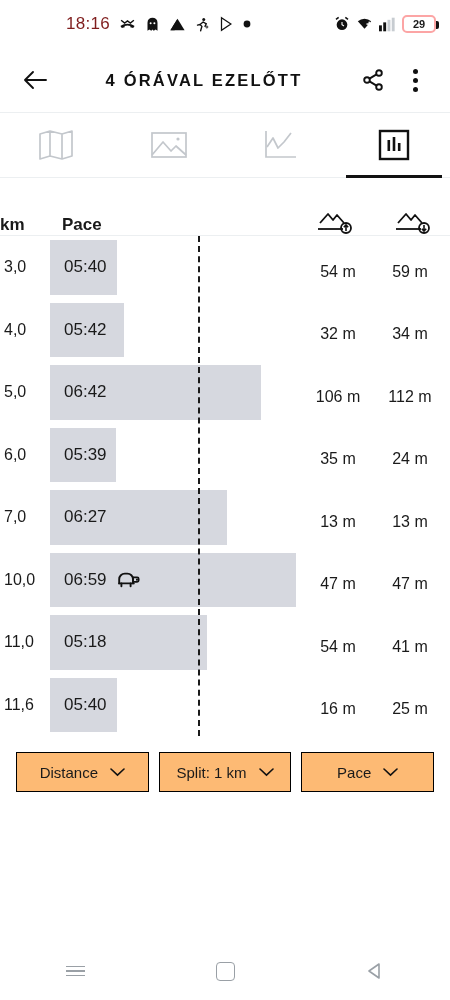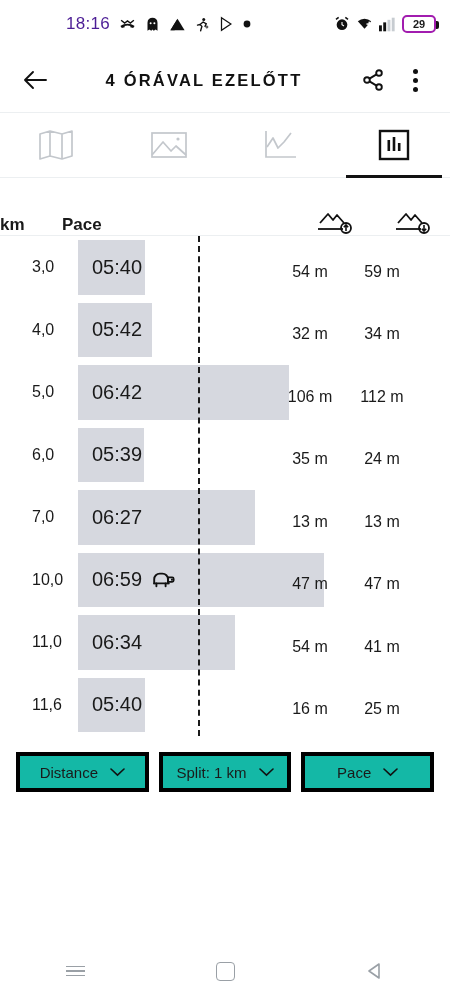--- a/index.html
+++ b/index.html
@@ -13,25 +13,25 @@
 
   
   .statusbar {
     height: 48px;
     display: flex;
     align-items: center;
     padding: 0 14px;
     font-size: 16px;
   }
   .sb-left { display: flex; align-items: center; gap: 9px; margin-left: 52px; }
-  .sb-time { font-size: 17px; letter-spacing: .3px; color: #4c1d95; }
+  .sb-time { font-size: 17px; letter-spacing: .3px; color: #7f1d1d; }
   .sb-right { margin-left: auto; display: flex; align-items: center; gap: 6px; }
   .sb-ic { display: inline-flex; align-items: center; justify-content: center; }
   .battery {
-    border: 2px solid #a21caf; border-radius: 5px;
+    border: 2px solid #fca5a5; border-radius: 5px;
     padding: 0 4px; height: 18px; min-width: 34px;
     display: flex; align-items: center; justify-content: center;
     font-size: 11px; font-weight: bold; position: relative;
   }
   .battery::after {
     content: ""; position: absolute; right: -5px; top: 4px;
     width: 3px; height: 8px; background: #111; border-radius: 0 2px 2px 0;
   }
 
   
@@ -78,45 +78,45 @@
   .th-ic { width: 72px; display: flex; justify-content: center; }
 
   
   .rows { position: relative; }
   .avgline {
     position: absolute; left: 198px; top: 0; bottom: 0;
     width: 0; border-left: 2px dashed #1a1a1a; z-index: 3;
   }
   .row {
     position: relative; height: 62.5px;
-    display: flex; align-items: center; padding: 0 32px;
+    display: flex; align-items: center; padding: 0 4px;
   }
   .r-km { width: 46px; font-size: 16px; color: #1a1a1a; z-index: 2; }
   .r-barwrap { position: relative; flex: 1; height: 100%; }
   .r-bar {
     position: absolute; left: 0; top: 4px; bottom: 4px;
     background: #d6d8df;
   }
   .r-pacewrap {
     position: absolute; left: 14px; top: 0; bottom: 0;
     display: flex; align-items: center; gap: 9px; z-index: 2;
   }
-  .r-pace { font-size: 20px; color: #1a1a1a; }
+  .r-pace { font-size: 17px; color: #1a1a1a; }
   .r-num {
     width: 72px; text-align: center; font-size: 16px; z-index: 2; margin-top: 9px;
   }
 
   
   .controls {
     display: flex; gap: 10px; padding: 16px 16px 10px 16px;
   }
   .dd {
-    flex: 1; height: 40px; border: 4px solid #000000;
+    flex: 1; height: 40px; border: 1px solid #000000;
     display: flex; align-items: center; justify-content: center;
-    gap: 12px; font-size: 15px; cursor: pointer; background: #14b8a6;
+    gap: 12px; font-size: 15px; cursor: pointer; background: #fdba74;
   }
 
   
   .navbar {
     position: absolute; left: 0; right: 0; bottom: 0; height: 58px;
     display: flex; align-items: center; justify-content: space-around;
   }
   .navbtn { width: 60px; height: 40px; display: flex; align-items: center; justify-content: center; cursor: pointer; }
   .nav-recents i { display: block; width: 19px; height: 1.6px; background: #9aa0a6; margin: 3px 0; }
   .nav-home { width: 19px; height: 19px; border: 1.6px solid #9aa0a6; border-radius: 4px; }
@@ -341,21 +341,21 @@
         </div>
       </div>
       <div class="r-num">47 m</div>
       <div class="r-num">47 m</div>
     </div>
     <div class="row">
       <div class="r-km">11,0</div>
       <div class="r-barwrap">
         <div class="r-bar" style="width:157px"></div>
         <div class="r-pacewrap">
-          <span class="r-pace">06:34</span>
+          <span class="r-pace">05:18</span>
         </div>
       </div>
       <div class="r-num">54 m</div>
       <div class="r-num">41 m</div>
     </div>
     <div class="row">
       <div class="r-km">11,6</div>
       <div class="r-barwrap">
         <div class="r-bar" style="width:67px"></div>
         <div class="r-pacewrap">

